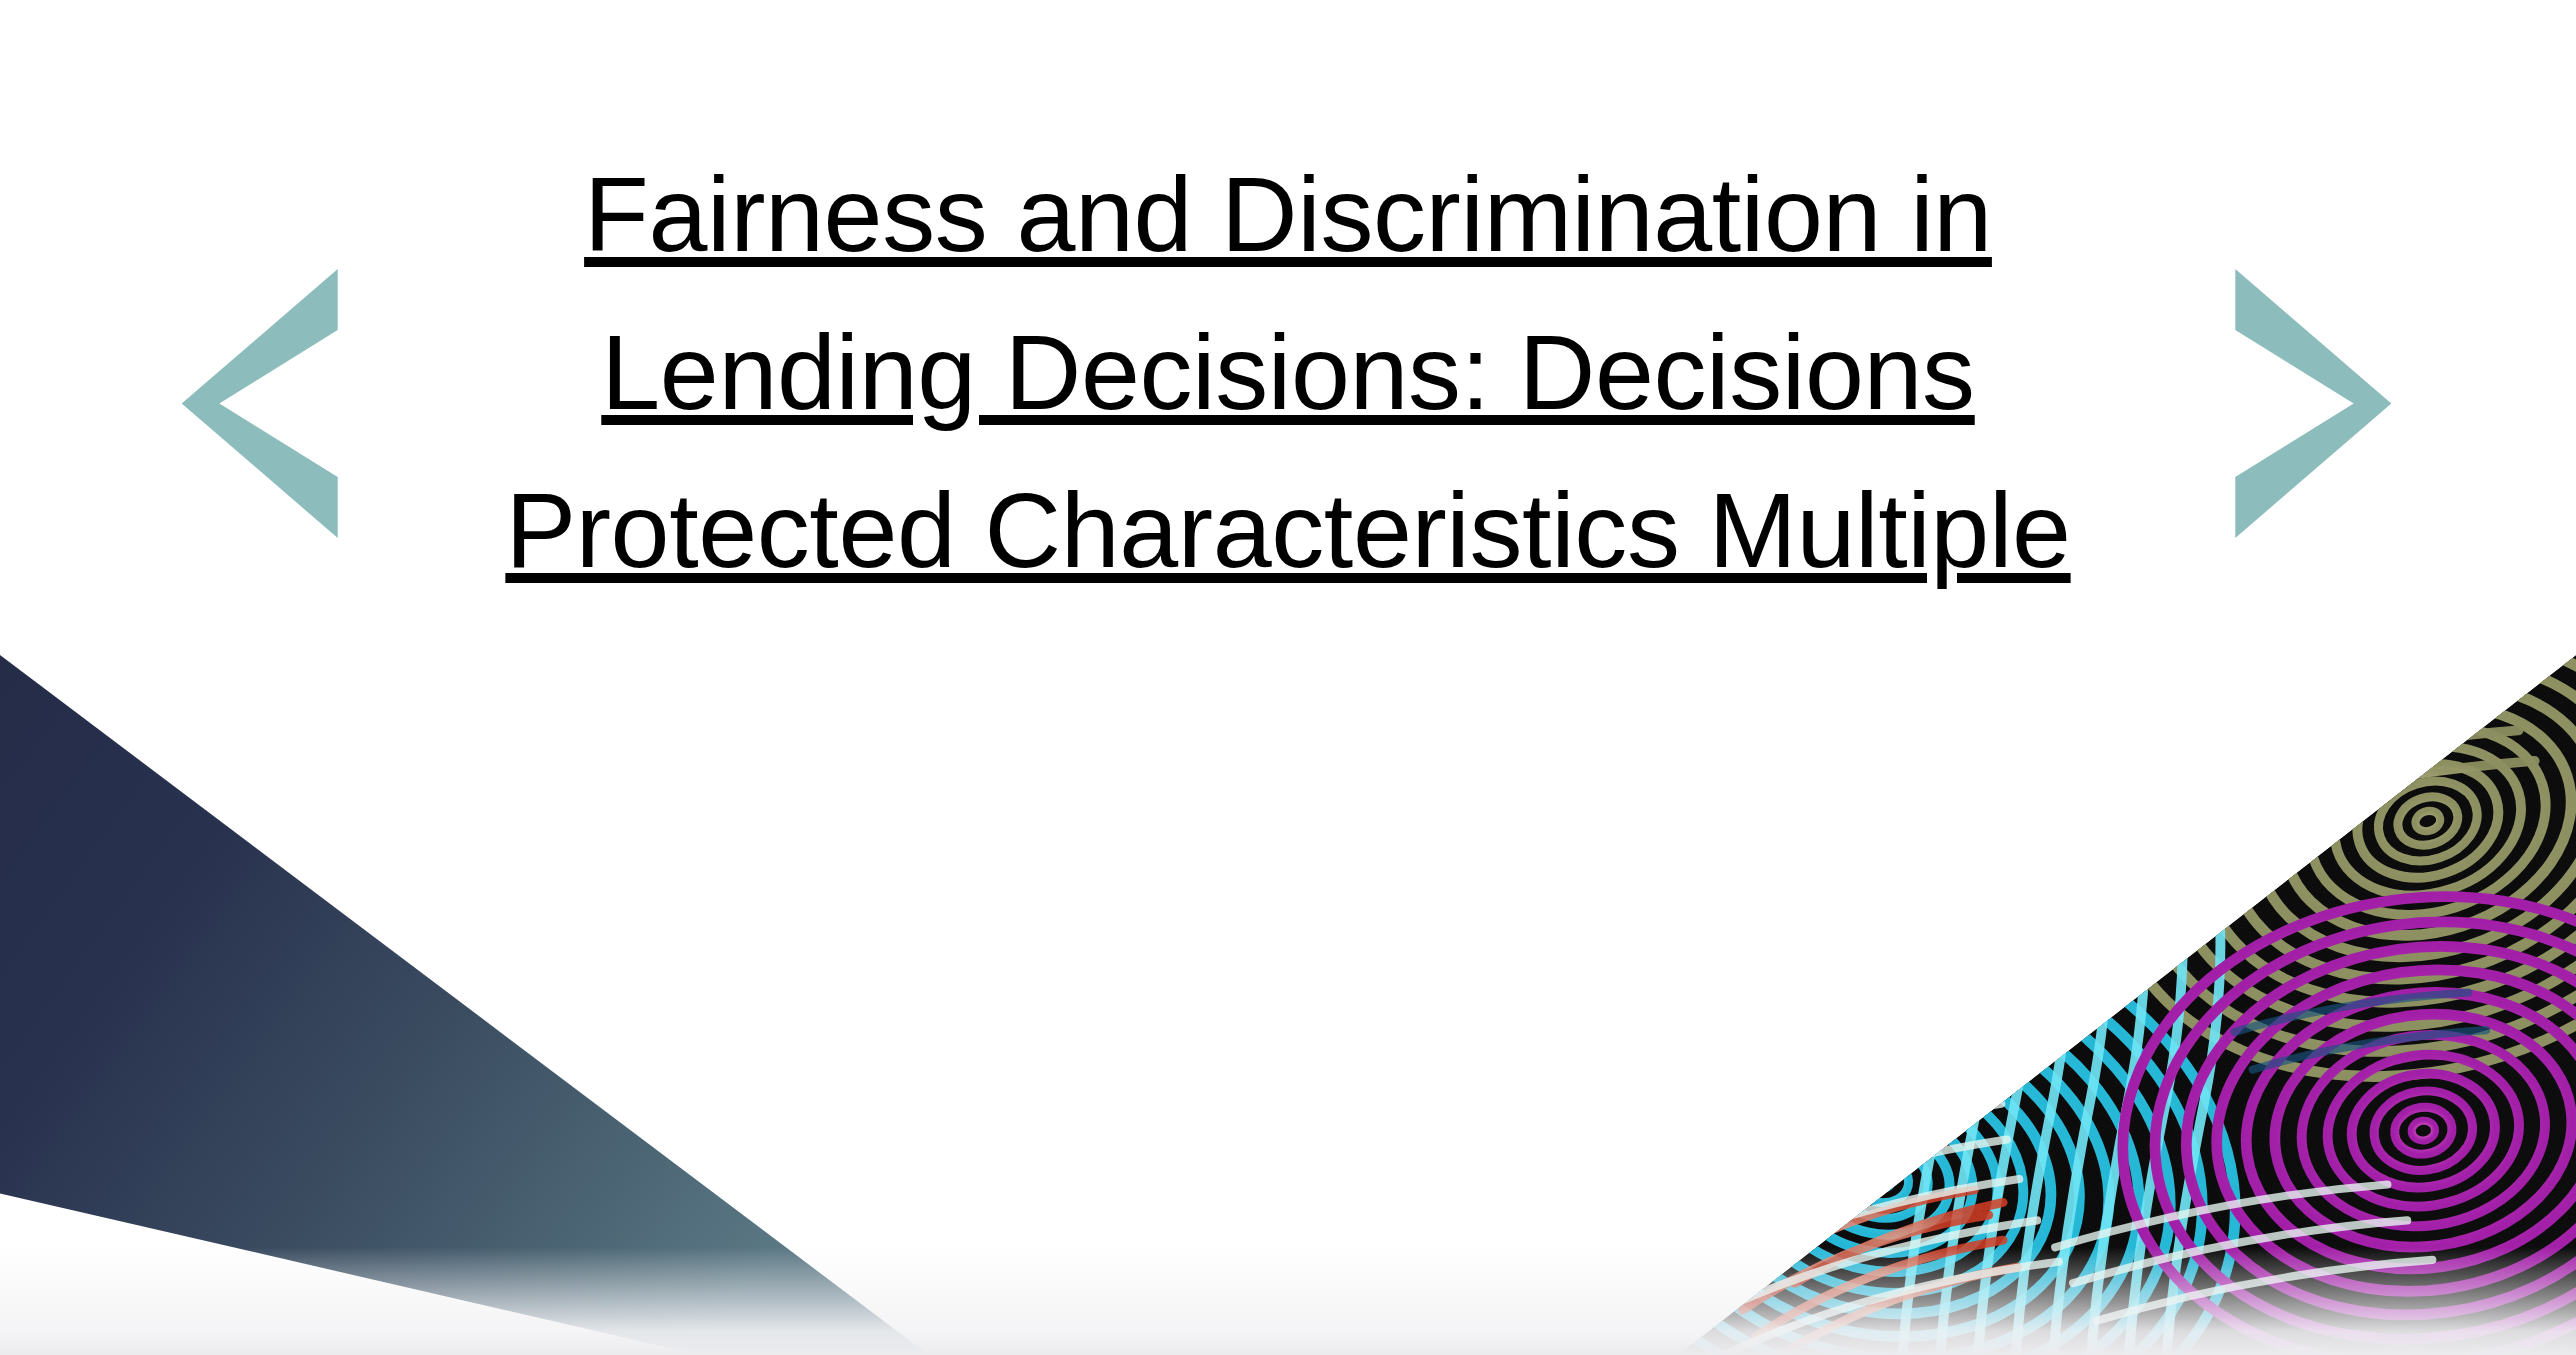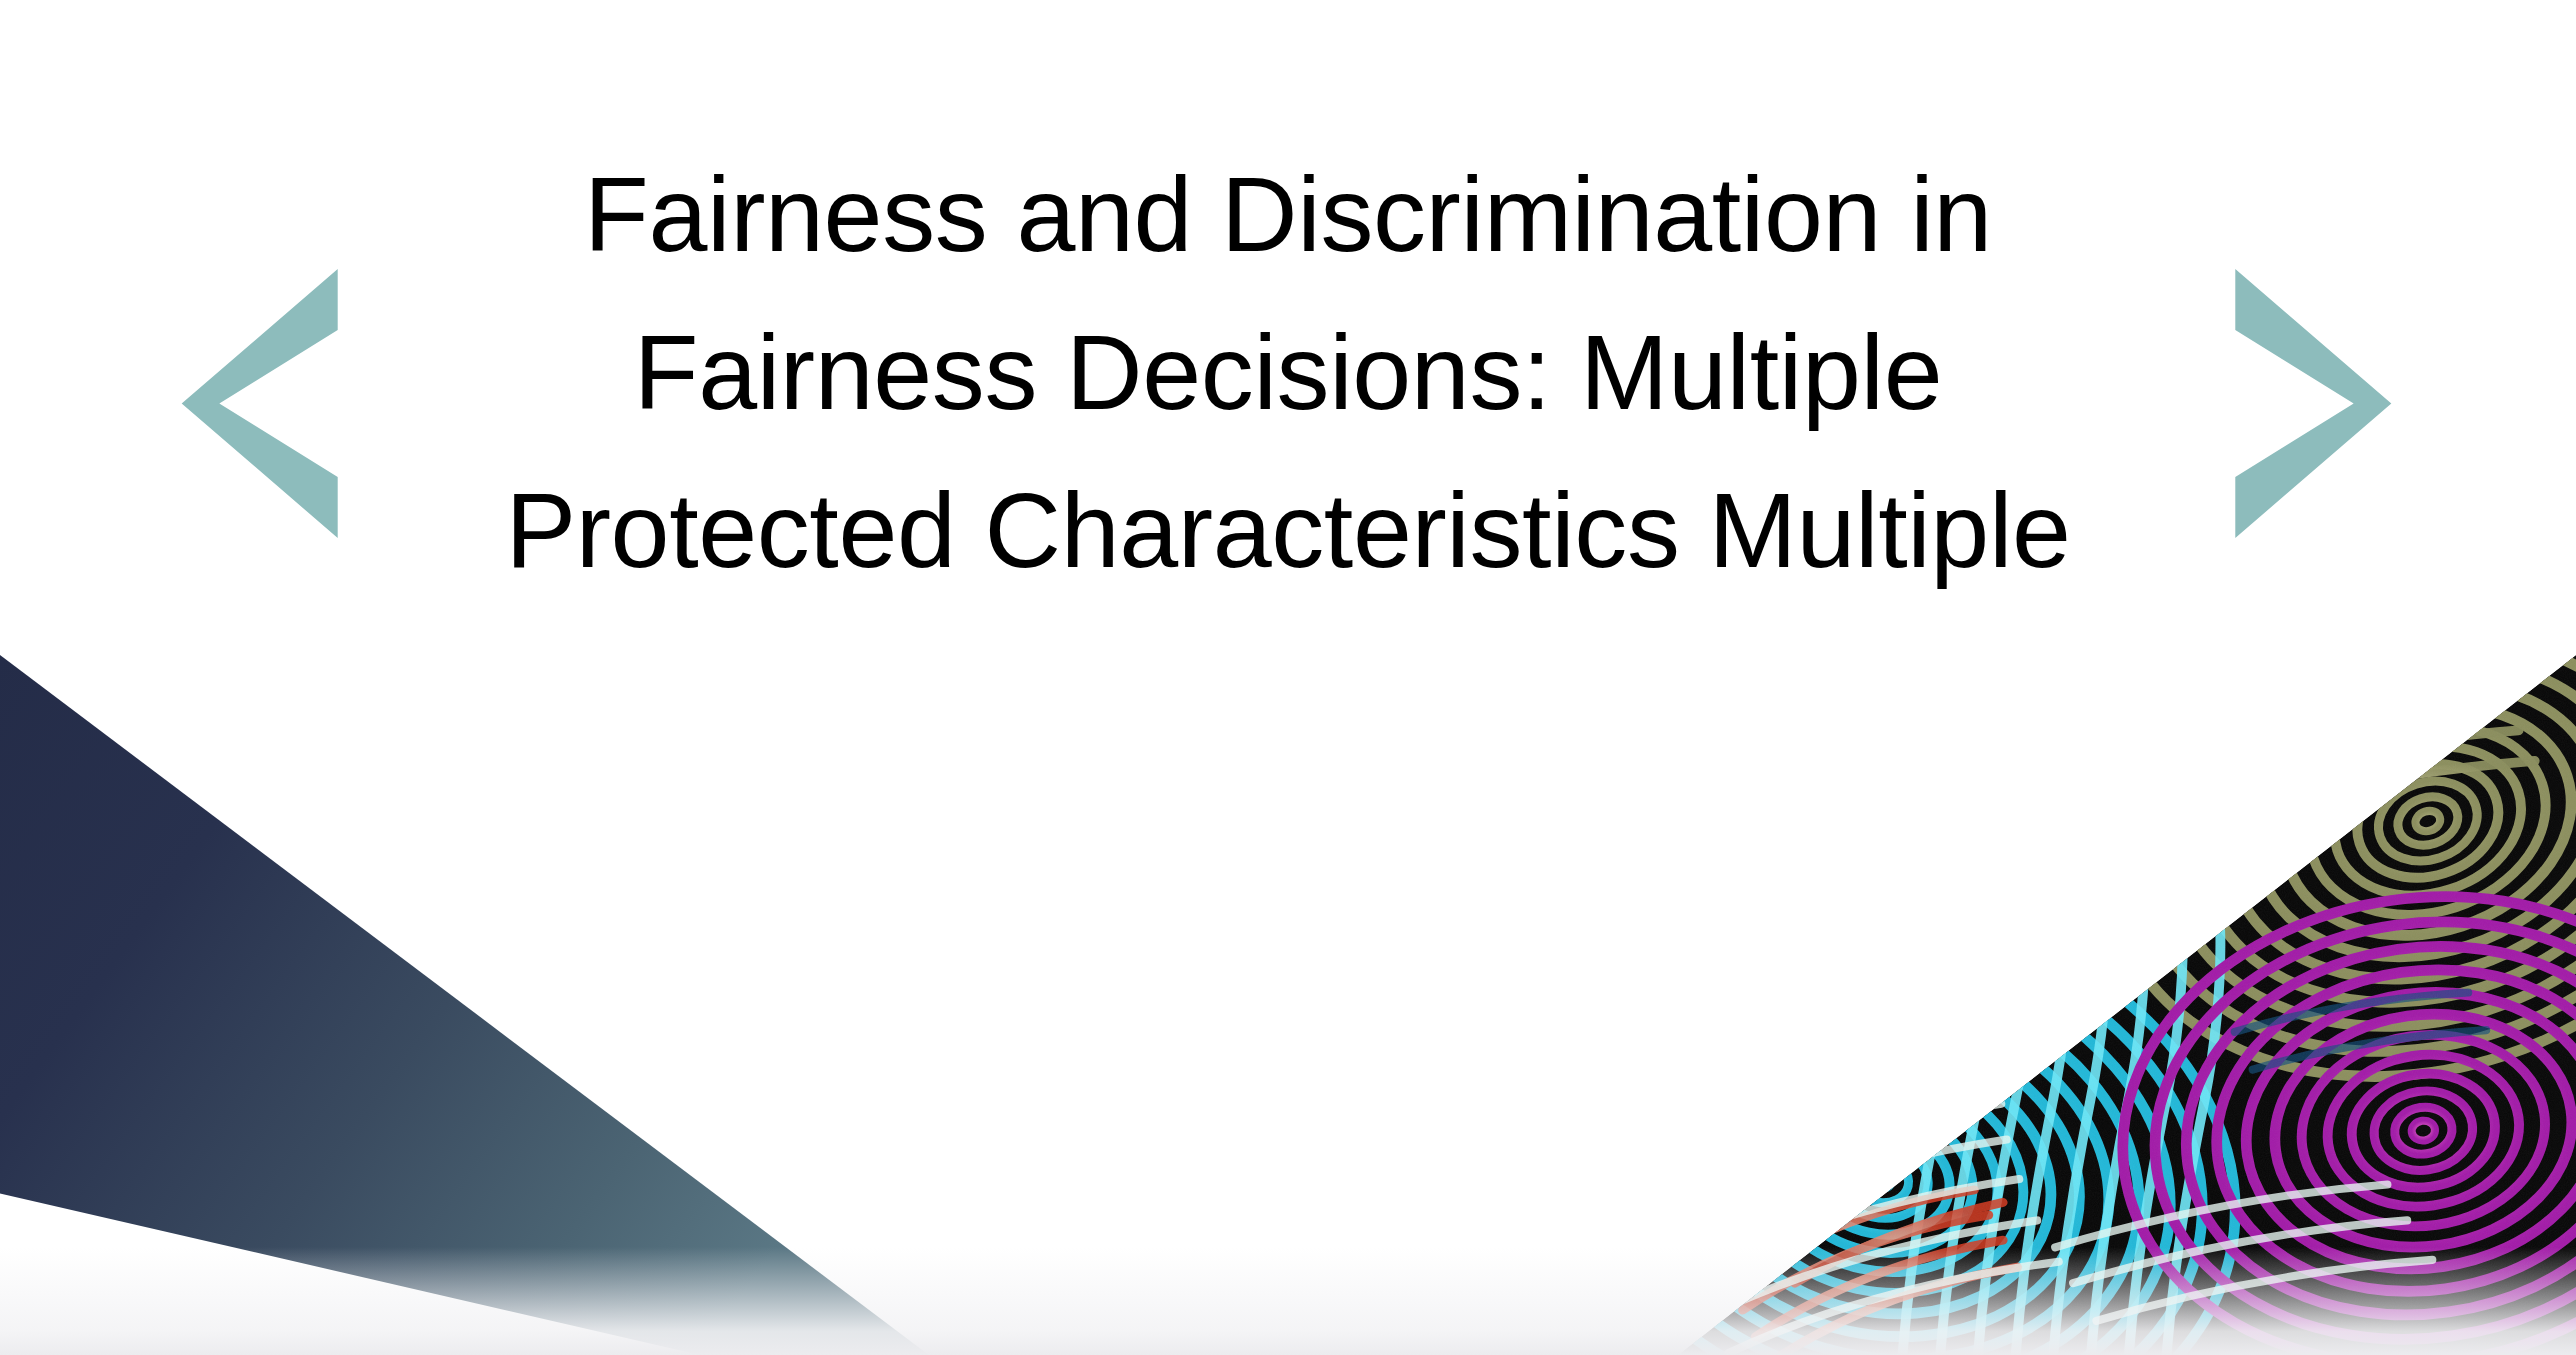--- a/index.html
+++ b/index.html
@@ -39,20 +39,21 @@
   }
 
   
   #title-block {
     position: absolute;
     left: 386px;
     top: 135px;
     width: 1804px;
     text-align: center;
     z-index: 4;
+    text-decoration: underline;
   }
   .title-line {
     display: block;
     font-family: "Liberation Sans", sans-serif;
     font-size: 106px;
     line-height: 158px;
     font-weight: 400;
     color: #000000;
     letter-spacing: -0.4px;
     white-space: nowrap;
@@ -259,21 +260,21 @@
           <path d="M640,462 C720,438 806,424 900,418"></path>
         </g>
 
         <rect x="0" y="0" width="1000" height="780" filter="url(#grain)" opacity="0.22"></rect>
       </g>
     </svg>
   </div>
 
   <div id="title-block">
     <span class="title-line">Fairness and Discrimination in</span>
-    <span class="title-line">Fairness Decisions: Multiple</span>
+    <span class="title-line">Lending Decisions: Decisions</span>
     <span class="title-line">Protected Characteristics Multiple</span>
   </div>
 
   <div id="nav-prev" class="nav-chevron">
     <svg viewBox="0 0 180 300" xmlns="http://www.w3.org/2000/svg">
       <polygon points="180,0 180,68 48,150 180,232 180,300 6,150" fill="#8DBCBC"></polygon>
     </svg>
   </div>
 
   <div id="nav-next" class="nav-chevron">

